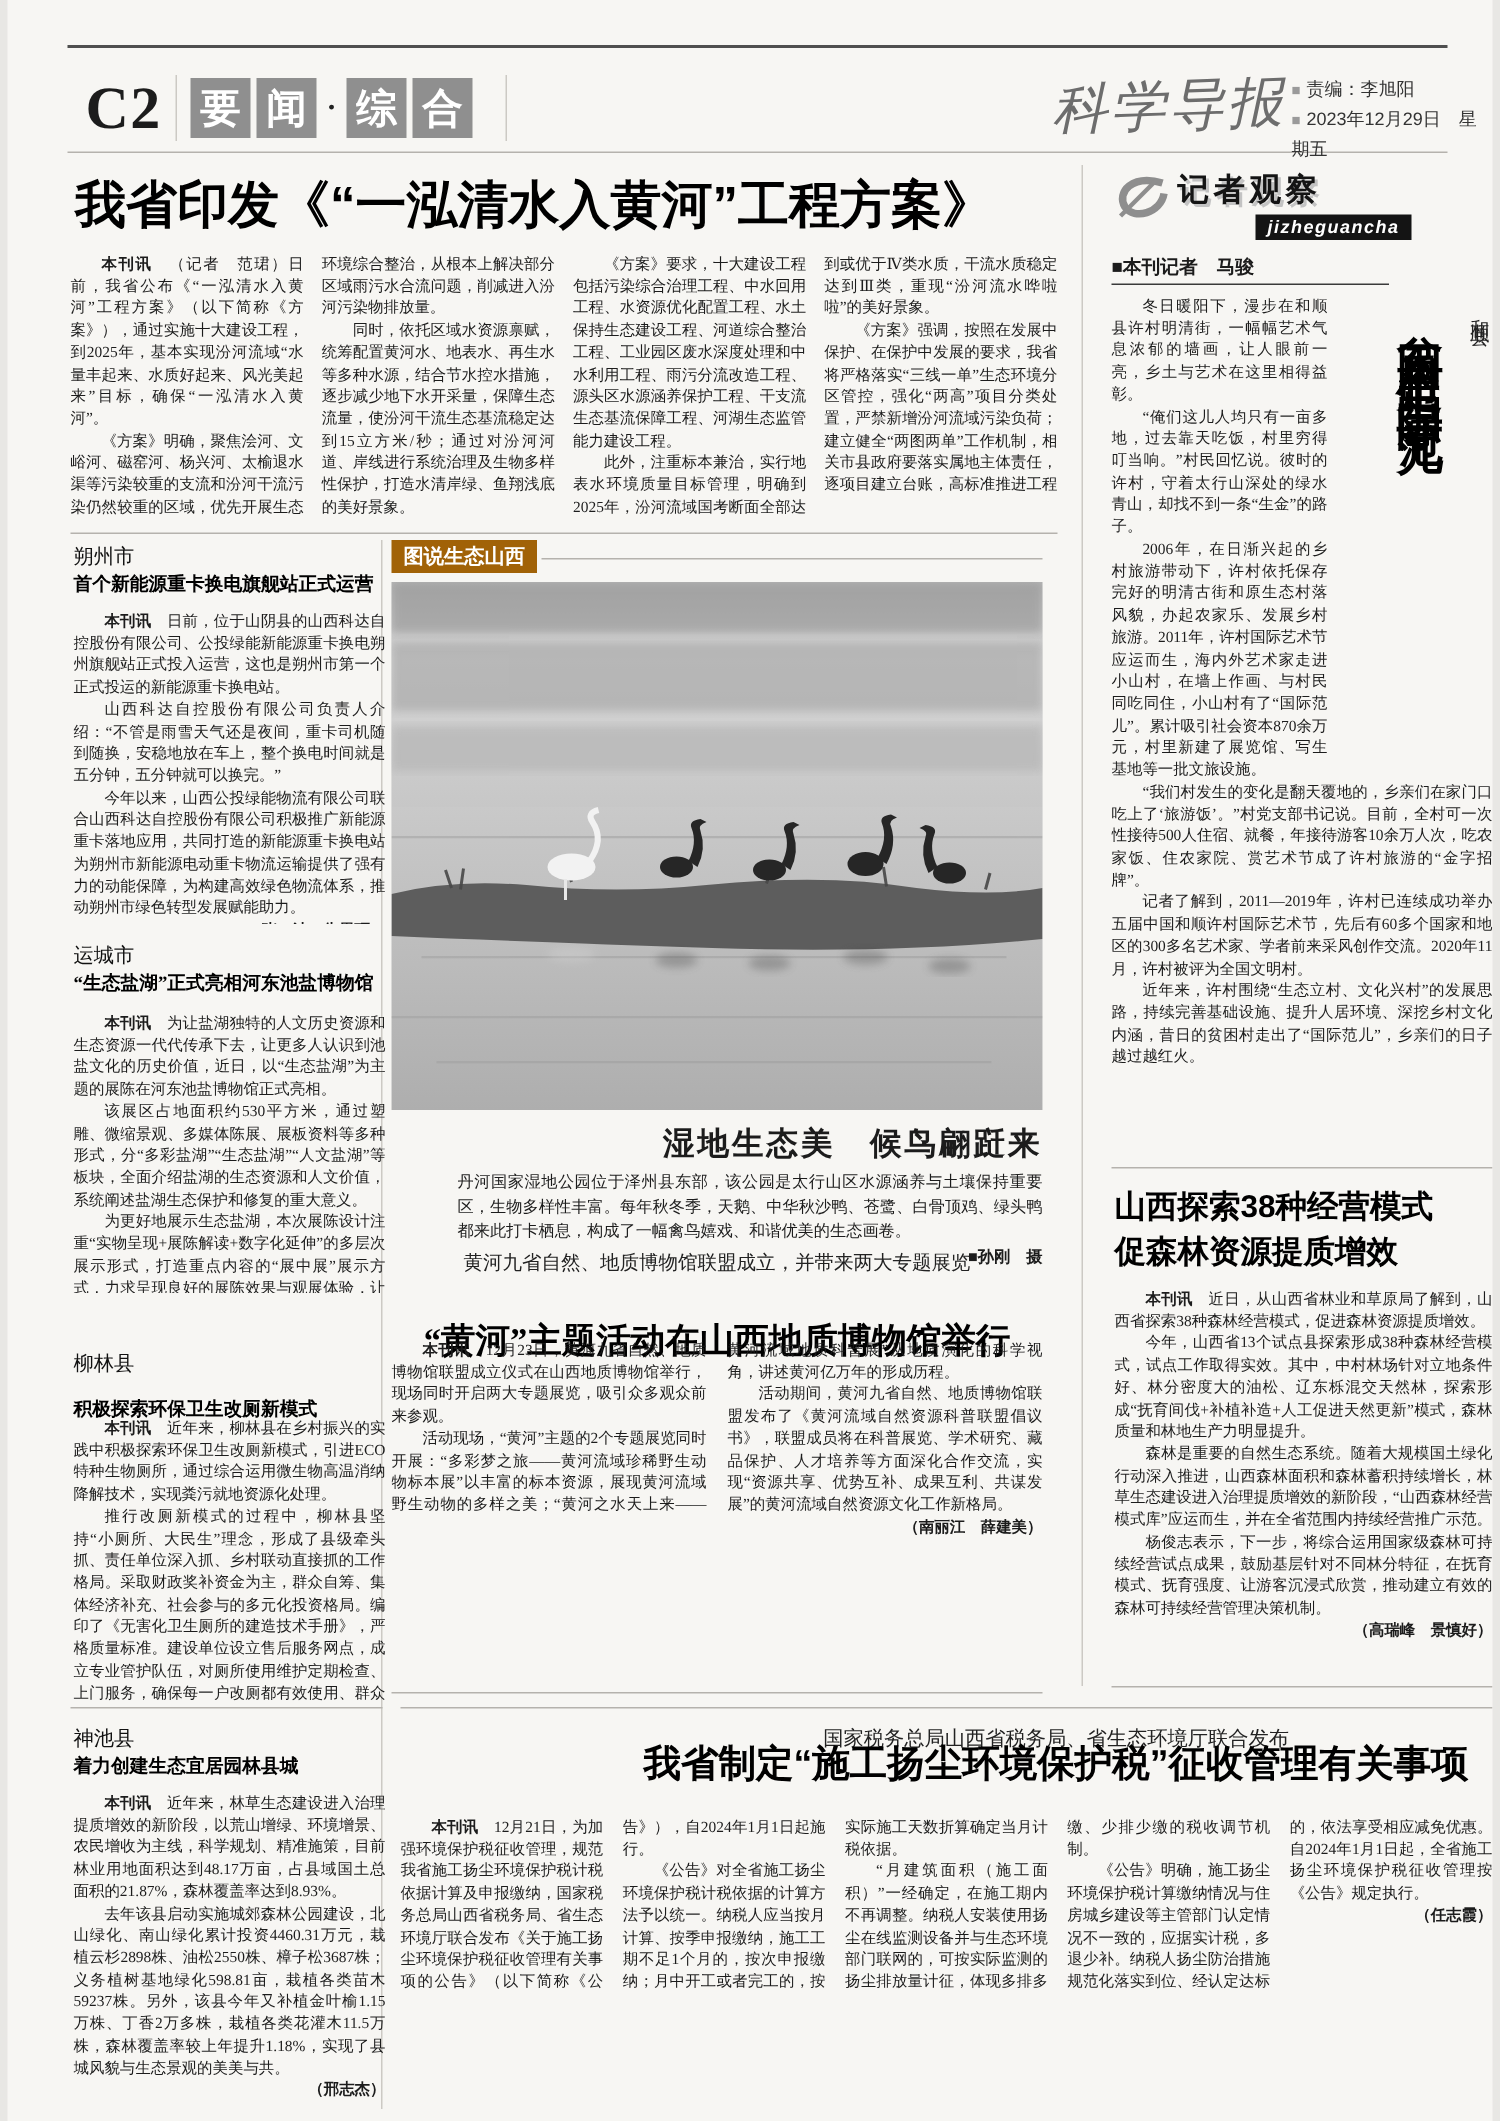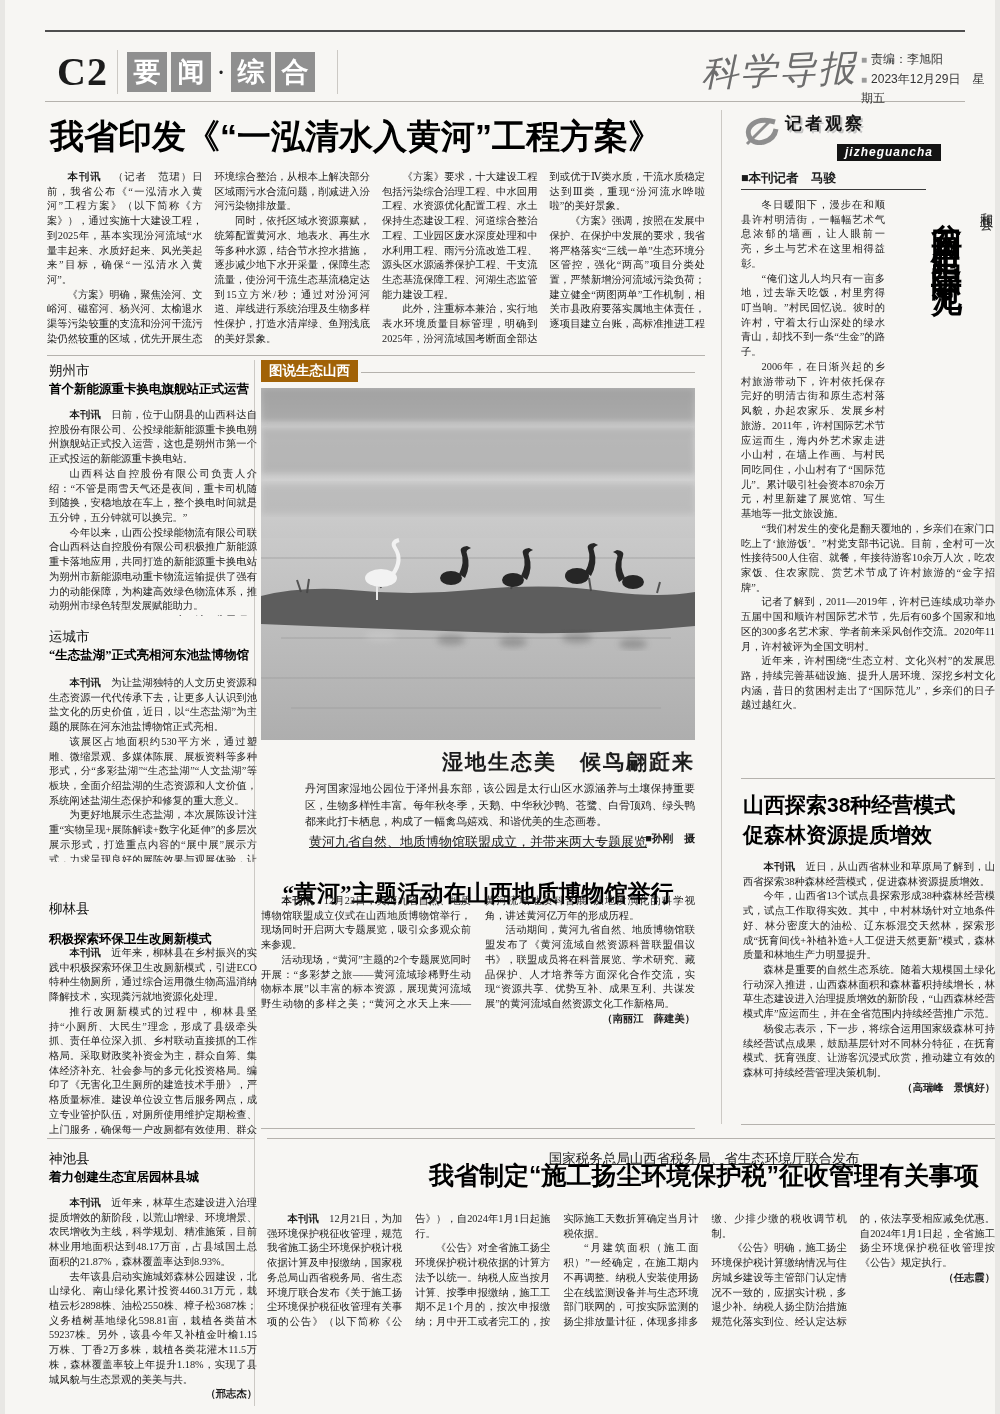--- a/index.html
+++ b/index.html
@@ -15,39 +15,39 @@
   .secbox{display:inline-block;width:40px;height:40px;background:#8f8f8f;color:#fff;
           font-weight:bold;font-size:27px;line-height:40px;text-align:center;margin-right:4px;}
   .secdot{display:inline-block;width:12px;text-align:center;font-weight:bold;font-size:20px;color:#222;vertical-align:top;line-height:40px;}
   .masthead{font-size:37px;color:#6d6d6d;font-style:italic;transform:rotate(-2deg);letter-spacing:2px;}
   .edline{font-size:12px;color:#333;line-height:19px;}
   .sqico{color:#9a9a9a;font-size:10px;margin-right:4px;}
   
   .lead-h{font-size:34px;font-weight:900;letter-spacing:0px;color:#000;}
   .sec-label{font-size:13.5px;color:#111;}
   .sec-headline{font-size:12.5px;font-weight:bold;white-space:nowrap;color:#000;}
-  .center-kicker{font-size:13px;text-align:center;color:#222;text-decoration:underline;}
+  .center-kicker{font-size:13px;text-align:center;color:#222;}
   .center-headline{font-weight:bold;text-align:center;color:#000;margin-top:28px;}
   
   .bt p{margin:0;text-indent:2em;text-align:justify;font-size:10.3px;line-height:1.43;}
   .bt .sig{text-align:right;font-weight:bold;text-indent:0;}
   .ldin{font-weight:bold;}
   .cols2{column-count:2;column-gap:14px;height:100%;overflow:hidden;}
   .cols4{column-count:4;column-gap:12px;height:100%;overflow:hidden;}
   .cols5{column-count:5;column-gap:13px;height:100%;overflow:hidden;}
   .clip{overflow:hidden;}
   
   .kickerbox{background:#a16207;color:#fff;font-weight:bold;font-size:13.5px;
              padding:2px 8px;display:inline-block;}
   .photo-frame{background:#cfcfcf;}
   .cap-title{font-size:21px;font-weight:bold;text-align:right;padding-right:26px;letter-spacing:2px;}
   .cap-text{font-size:10.8px;line-height:1.55;text-align:justify;}
   .cap-credit{font-weight:bold;white-space:nowrap;margin-left:44px;}
   
-  .obs-logo-text{font-size:17px;font-weight:900;letter-spacing:3px;color:#141414;
+  .obs-logo-text{font-size:21px;font-weight:900;letter-spacing:3px;color:#141414;
                  text-shadow:2px 2px 0 #c3c3c3;}
   .obs-bar{background:#141414;color:#fff;font-size:12px;font-weight:bold;font-style:italic;
            padding:1px 8px 2px 8px;display:inline-block;letter-spacing:1px;}
   .obs-byline{font-size:12.5px;font-weight:bold;}
   .vblock{float:right;width:102px;height:300px;writing-mode:vertical-rl;margin-left:8px;margin-bottom:6px;}
   .v-county{font-size:13px;letter-spacing:3px;margin-left:10px;padding-top:4px;color:#222;}
   .v-headline{font-size:31px;font-weight:900;letter-spacing:7px;color:#000;}
   .forest-h{font-size:21px;font-weight:bold;line-height:1.45;color:#000;}
 </style>
 </head>

